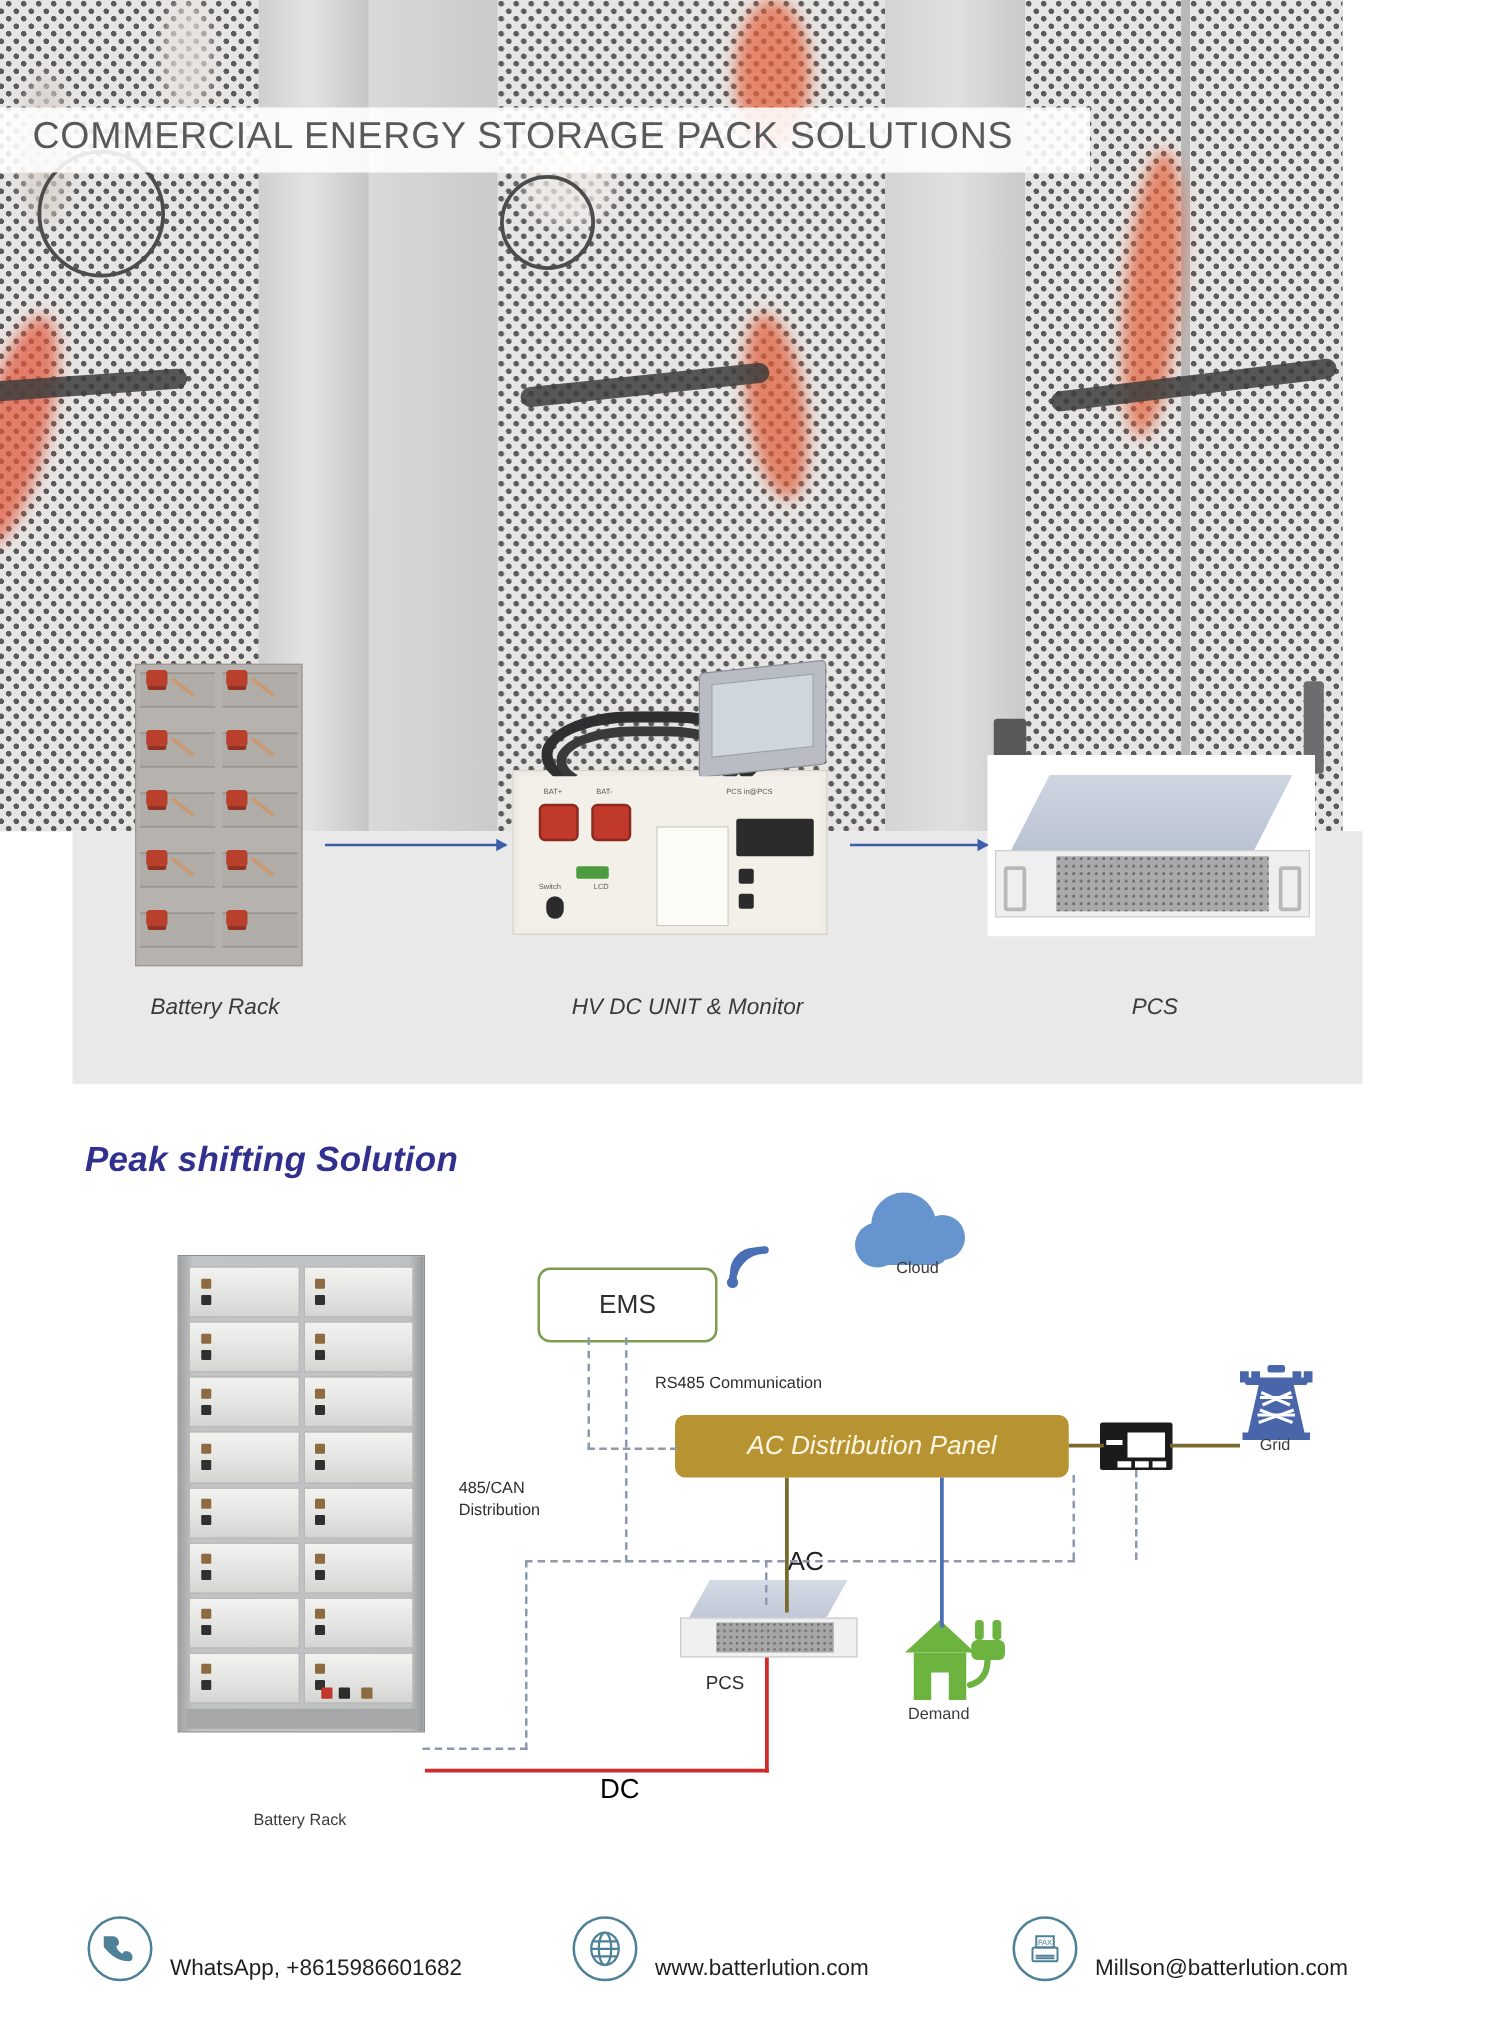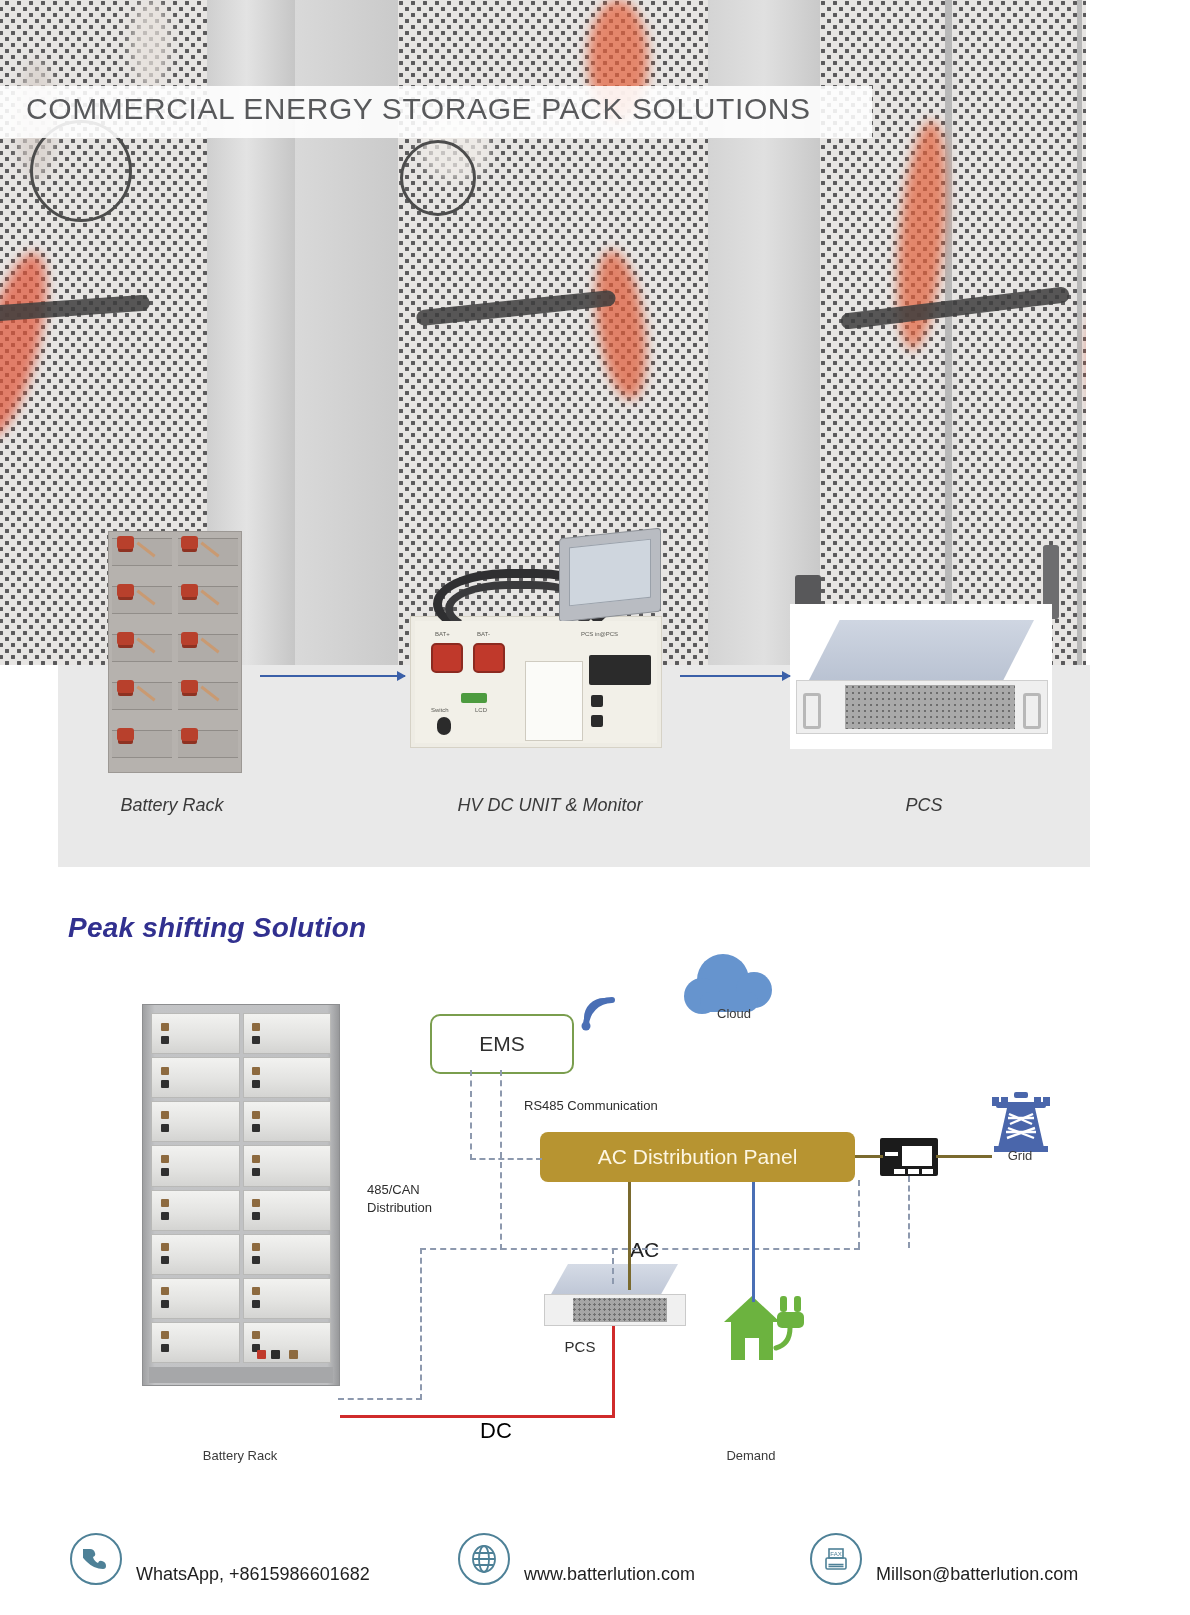--- a/index.html
+++ b/index.html
@@ -1,21 +1,21 @@
 <!DOCTYPE html>
 <html><head>
 <meta charset="utf-8">
 <style>
   html,body{margin:0;padding:0;background:#fff;}
   body{width:1190px;height:1615px;position:relative;overflow:hidden;
        font-family:"Liberation Sans",sans-serif;color:#333;}
 
   
   .hero{position:absolute;left:0;top:0;width:1074px;height:665px;overflow:hidden;
-        background:linear-gradient(180deg,#dcdcdc 0%,#d2d2d2 45%,#c9c9c9 100%);padding-left:12px;}
+        background:linear-gradient(180deg,#dcdcdc 0%,#d2d2d2 45%,#c9c9c9 100%);}
   .hero-cab{position:absolute;top:0;bottom:0;
         background-image:
           radial-gradient(circle at 3px 3px, rgba(60,60,62,.82) 2.1px, rgba(0,0,0,0) 2.4px),
           radial-gradient(circle at 9px 9px, rgba(60,60,62,.82) 2.1px, rgba(0,0,0,0) 2.4px);
         background-size:12px 12px,12px 12px;
         background-color:#e7e5e3;}
   .hero-cab.c1{left:-8px;width:215px;}
   .hero-cab.c2{left:398px;width:310px;}
   .hero-cab.c3{left:820px;width:125px;}
   .hero-cab.c4{left:952px;width:125px;}
@@ -131,21 +131,21 @@
   .ems{position:absolute;left:430px;top:54px;width:140px;height:56px;background:#fff;
        border:2px solid #7a9e4e;border-radius:10px;display:flex;align-items:center;
        justify-content:center;font-size:21px;color:#2f2f2f;}
   .wifi{position:absolute;left:576px;top:28px;width:46px;height:44px;}
   .cloud-wrap{position:absolute;left:678px;top:-20px;width:112px;height:90px;}
   .cloud-lbl{position:absolute;left:668px;top:46px;width:132px;text-align:center;
        font-size:13px;color:#3b3b3b;}
 
   .acpanel{position:absolute;left:540px;top:172px;width:315px;height:50px;
        background:#b79431;border-radius:8px;display:flex;align-items:center;
-       justify-content:center;color:#fdf6e2;font-size:21px;}
+       justify-content:center;color:#fdf6e2;font-size:21px;font-style:italic;}
   .rs485{position:absolute;left:524px;top:138px;font-size:13px;color:#2e2e2e;}
   .can485{position:absolute;left:367px;top:221px;font-size:13px;color:#2e2e2e;line-height:18px;}
 
   .meter{position:absolute;left:880px;top:178px;width:58px;height:38px;background:#1b1b1b;
        border-radius:2px;}
   .meter-scr{position:absolute;left:22px;top:8px;width:30px;height:20px;background:#fff;}
   .meter-dot{position:absolute;left:5px;top:14px;width:13px;height:4px;background:#fff;}
   .meter-btn{position:absolute;bottom:2px;width:11px;height:5px;background:#fff;}
   .grid-lbl{position:absolute;left:958px;top:188px;width:124px;text-align:center;
        font-size:13px;color:#3b3b3b;}
@@ -437,21 +437,21 @@
   <div class="ln solid-g" style="left:855px;top:195px;width:28px;height:3px"></div>
   <div class="ln solid-g" style="left:936px;top:195px;width:56px;height:3px"></div>
 
   <div class="ln solid-b" style="left:752px;top:222px;width:3px;height:120px"></div>
 
   <div class="ln solid-r" style="left:612px;top:366px;width:3px;height:92px"></div>
   <div class="ln solid-r" style="left:340px;top:455px;width:275px;height:3px"></div>
 </div>
 
 <div class="lbl-dc">DC</div>
-<div style="position:absolute;left:692px;top:1448px;width:118px;text-align:center;font-size:13px;color:#3b3b3b">Demand</div>
+<div style="position:absolute;left:692px;top:1363px;width:118px;text-align:center;font-size:13px;color:#3b3b3b">Demand</div>
 
 <div class="footer">
   <div class="fitem fi-1">
     <div class="fico">
       <svg width="26" height="26" viewBox="0 0 26 26">
         <path d="M7 3 q4 0 5 4 q1 3 -2 4 q1 4 5 6 q1 -3 4 -2 q4 1 4 5 q0 3 -3 3 q-9 0 -16 -7 q-7 -7 -7 -10 q0 -3 3 -3 z" fill="#4e8197"></path>
       </svg>
     </div>
     <div class="ftxt">WhatsApp, +8615986601682</div>
   </div>

